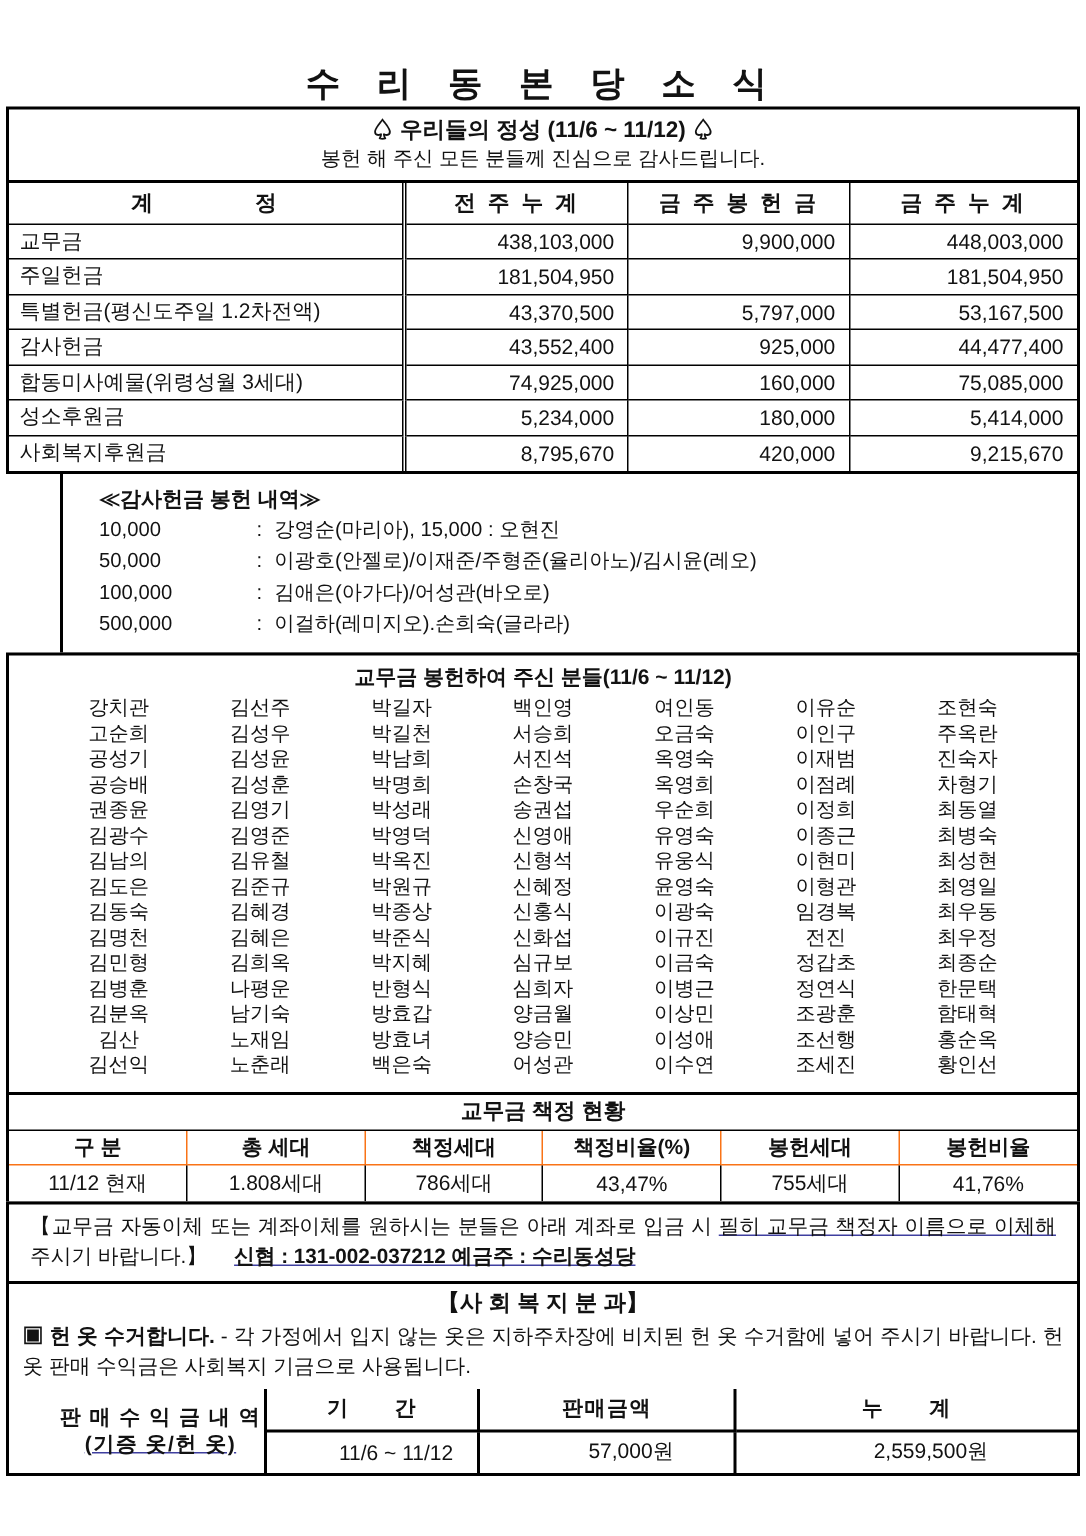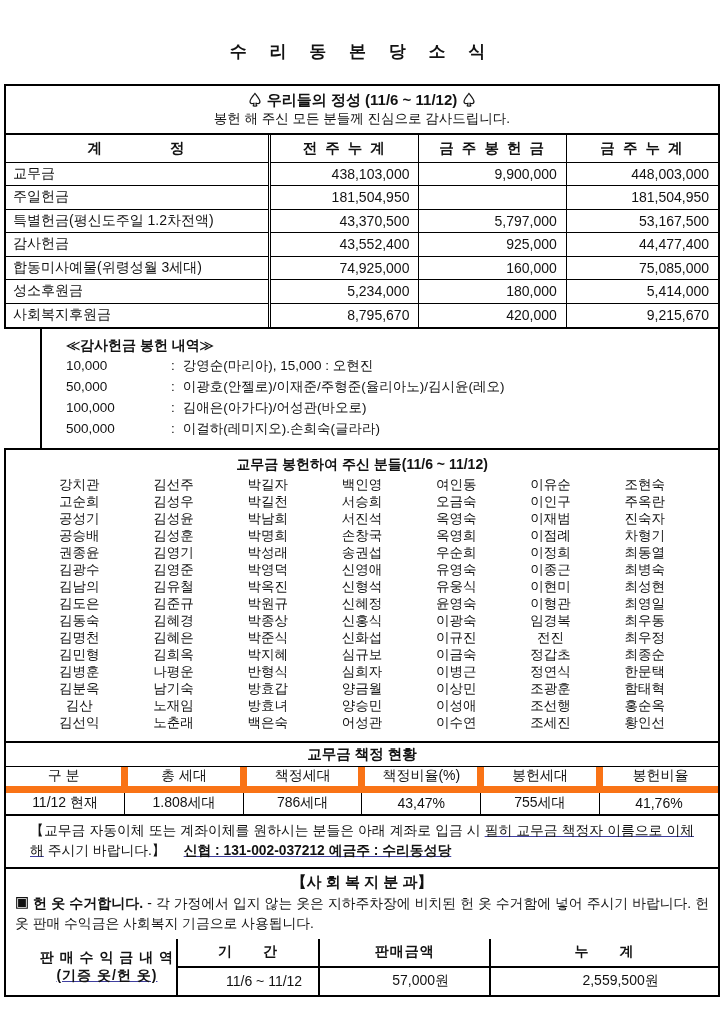--- a/index.html
+++ b/index.html
@@ -1,19 +1,19 @@
 <!DOCTYPE html>
 <html><head>
 <meta charset="utf-8">
 <style>
   * { margin:0; padding:0; box-sizing:border-box; }
   html,body { width:724px; height:1024px; background:#ffffff; }
   body { font-family:"Liberation Sans", sans-serif; color:#121212; }
   .page { width:724px; height:1024px; overflow:hidden; padding-top:40px; }
-  .title { text-align:center; font-size:17px; font-weight:bold; letter-spacing:9px; margin-bottom:21px; }
+  .title { text-align:center; font-size:23px; font-weight:bold; letter-spacing:9px; margin-bottom:0; }
   .doc { width:716px; margin:0 auto; }
   .box { border:2px solid #000; background:#fff; }
   .box + .box { margin-top:-2px; }
 
   
   .donation-head { text-align:center; padding:4px 0 5px; }
   .donation-head .line1 { font-size:15px; font-weight:bold; line-height:20px; }
   .donation-head .line2 { font-size:13.5px; line-height:18px; }
 
   
@@ -31,25 +31,25 @@
   .thanks-amount { width:98px; }
   .thanks-sep { padding:0 8px 0 7px; }
 
   
   .donors { padding:3px 0 10px; }
   .donors-title { text-align:center; font-weight:bold; font-size:14px; line-height:22px; }
   .donors-grid { display:grid; grid-template-columns:repeat(7,1fr); padding:1px 26px 0; text-align:center; font-size:13.5px; line-height:17px; }
 
   
   .assessment-title { text-align:center; font-weight:bold; font-size:14.5px; line-height:23px; border-bottom:1px solid #000; }
-  .assessment-table th { border:7px solid #f97316; font-weight:normal; font-size:14px; height:23px; }
+  .assessment-table th { border:1px solid #f97316; font-weight:bold; font-size:14px; height:23px; }
   .assessment-table td { border:1px solid #000; text-align:center; font-size:14px; height:24px; }
 
   
-  .notice { padding:5px 24px 6px; font-size:13.8px; line-height:20px; text-align:justify; }
+  .notice { padding:5px 14px 6px; font-size:13.8px; line-height:20px; text-align:justify; }
   .u { text-decoration:underline; text-decoration-color:#3f3f9f; }
   .notice .acct-info { font-weight:bold; margin-left:18px; white-space:nowrap; }
 
   
   .welfare-title { text-align:center; font-weight:bold; font-size:15px; line-height:22px; padding-top:2px; }
   .welfare-notice { padding:0 9px 5px; font-size:13.8px; line-height:20px; text-align:justify; }
   .welfare-notice b { font-size:14px; }
   .welfare-table th, .welfare-table td { border:2px solid #000; font-size:14px; }
   .welfare-table th { font-weight:bold; height:28px; letter-spacing:1px;margin-left:36px; }
   .welfare-table td { text-align:center; height:28px;padding-left:32px; }

